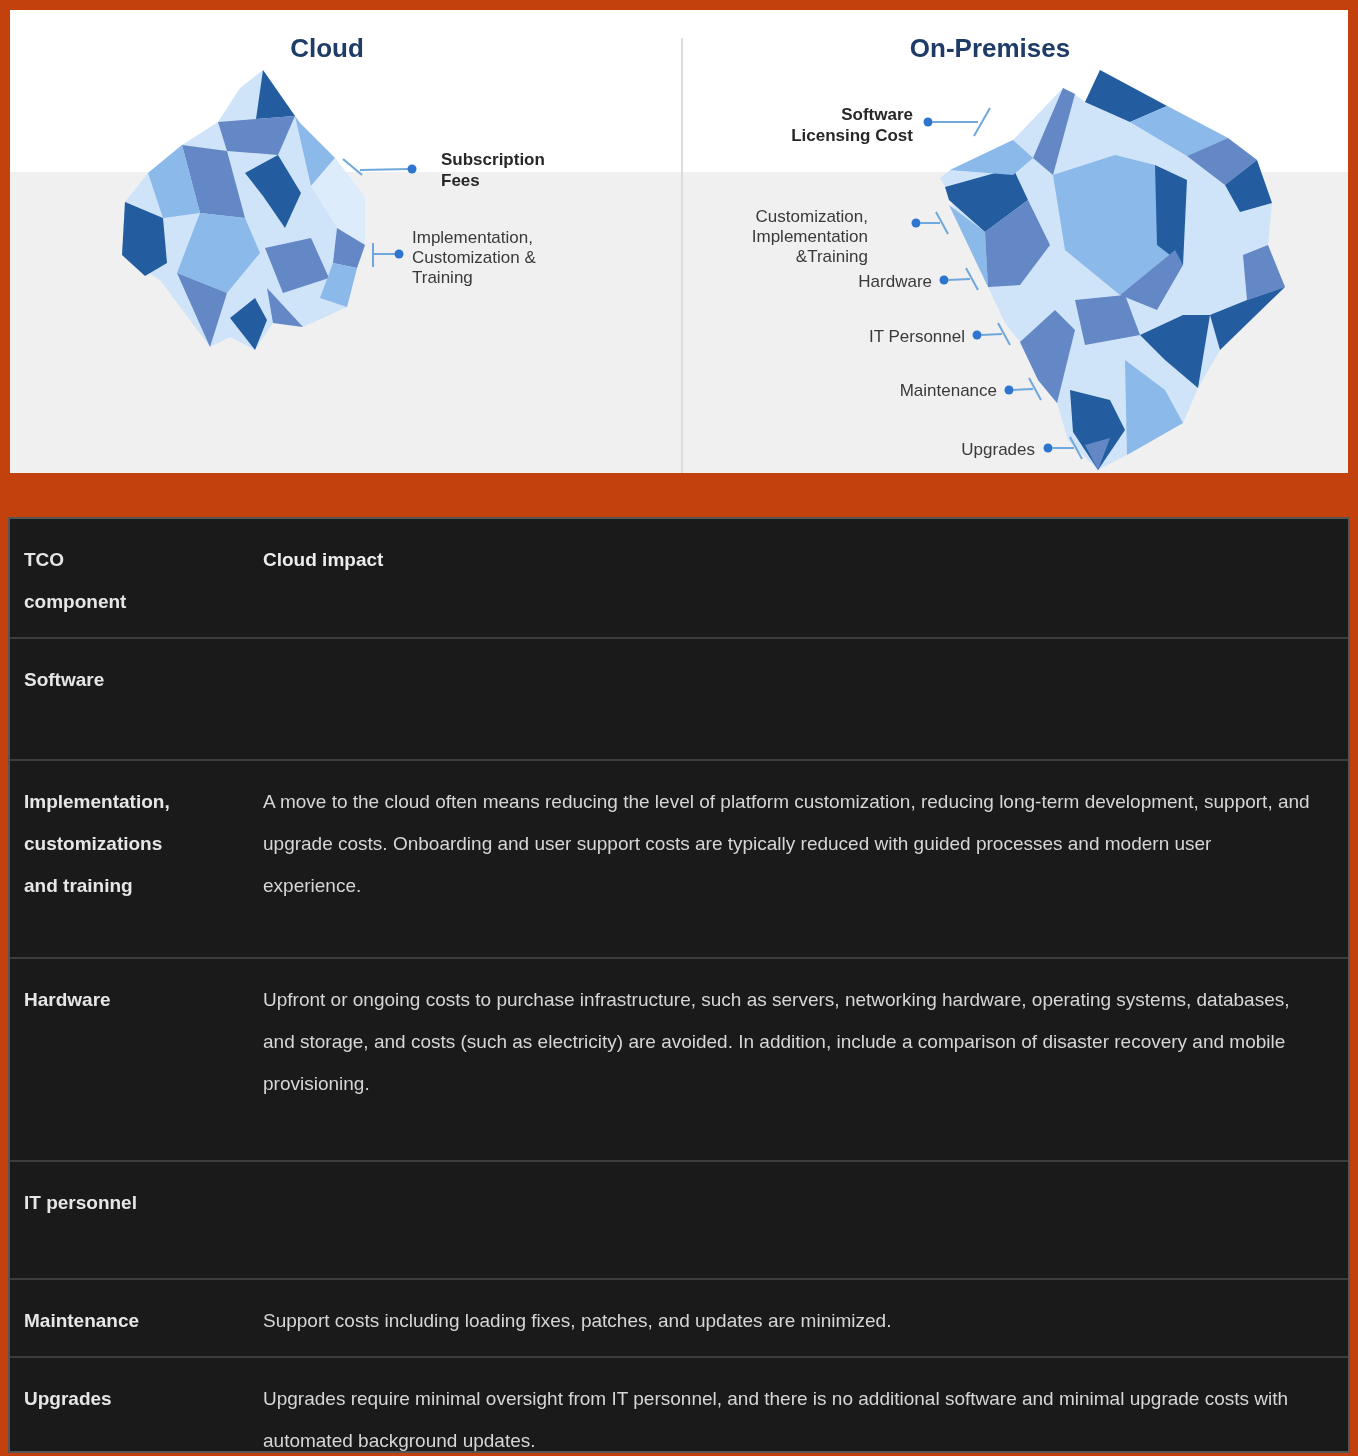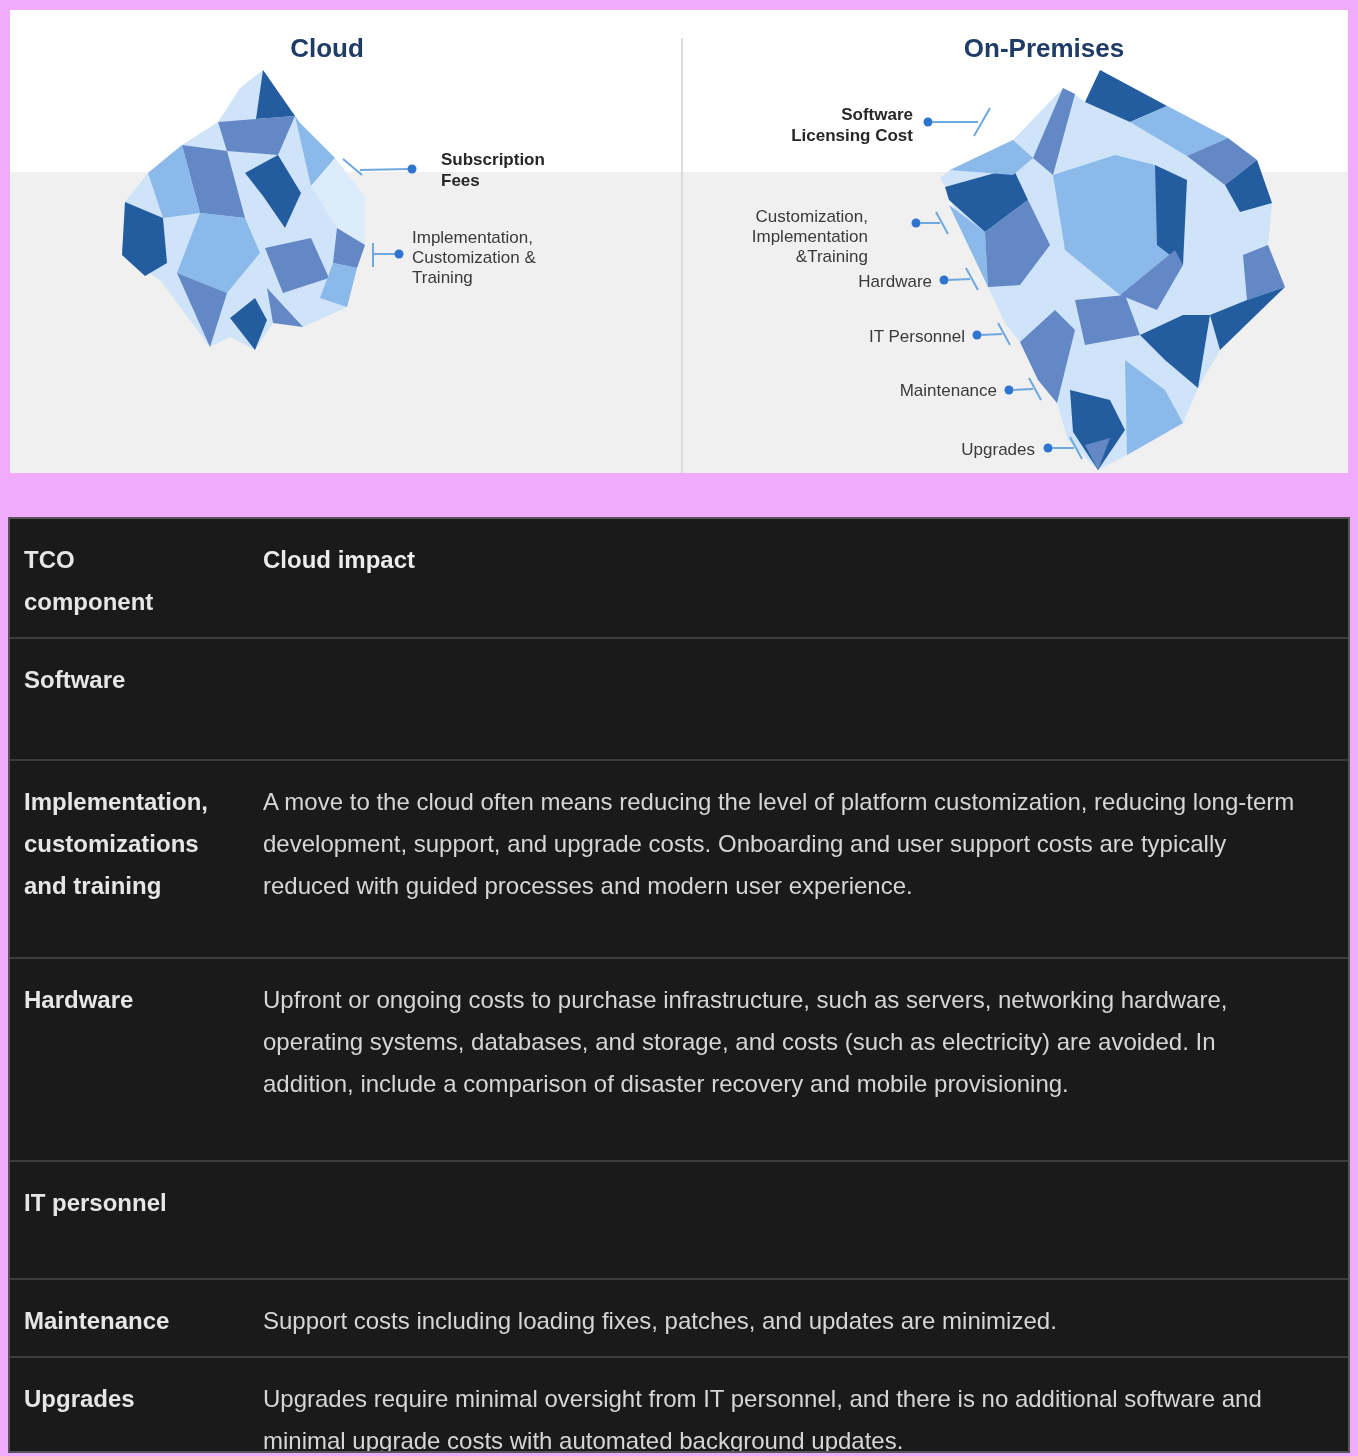--- a/index.html
+++ b/index.html
@@ -1,30 +1,30 @@
 <!DOCTYPE html>
 <html><head>
 <meta charset="utf-8">
 <style>
   html,body{margin:0;padding:0;background:#131313;}
-  .page{position:relative;width:1358px;height:1456px;background:#f0abfc;overflow:hidden;
+  .page{position:relative;width:1358px;height:1456px;background:#c2410c;overflow:hidden;
         font-family:"Liberation Sans",sans-serif;text-decoration:underline;}
 
   
   .diagram-panel{position:absolute;left:10px;top:10px;width:1338px;height:463px;
                  background:#ffffff;overflow:hidden;}
   .water{position:absolute;left:0;top:162px;width:1338px;height:301px;background:#f0f0f0;}
   .divider{position:absolute;left:671px;top:28px;width:2px;height:435px;background:#dcdcdc;}
   .berg{position:absolute;}
   .berg-cloud{left:105px;top:48px;width:250px;height:310px;}
   .berg-onprem{left:915px;top:50px;width:372px;height:412px;}
   .connectors{position:absolute;left:0;top:0;width:1338px;height:463px;pointer-events:none;}
   .dg-title{position:absolute;top:23px;transform:translateX(-50%);margin:0;
             font-size:26px;font-weight:bold;color:#1e3c66;white-space:nowrap;}
-  .t-cloud{left:317px;} .t-onprem{left:1034px;}
+  .t-cloud{left:317px;} .t-onprem{left:980px;}
   .dg-label{position:absolute;font-size:17px;line-height:20px;color:#3a3a3a;white-space:pre-line;}
   .dg-label.bold{font-weight:bold;color:#272727;line-height:21px;}
   .dg-label.ralign{width:200px;text-align:right;}
   .lbl-subscription{left:431px;top:139px;}
   .lbl-cloud-impl{left:402px;top:218px;}
   .lbl-software{left:703px;top:94px;}
   .lbl-custom{left:658px;top:197px;}
   .lbl-hardware{left:722px;top:262px;}
   .lbl-itpersonnel{left:755px;top:317px;}
   .lbl-maintenance{left:787px;top:371px;}
@@ -34,21 +34,21 @@
   .f-navy{fill:#235d9f;} .f-med{fill:#6487c5;} .f-sky{fill:#8ab9ea;}
   .f-pale{fill:#cfe4f8;} .f-lite{fill:#ddecfa;}
   .c-line{stroke:#6fa8dc;stroke-width:2;fill:none;}
   .c-dot{fill:#2e75d0;}
 
   
   .tco-table{position:absolute;left:8px;top:517px;width:1342px;height:936px;
              box-sizing:border-box;border:2px solid #555555;background:#1a1a1a;overflow:hidden;}
   .t-row{display:grid;grid-template-columns:253px 1fr;border-top:2px solid #3d3d3d;box-sizing:border-box;}
   .t-row:first-child{border-top:none;}
-  .t-cell{font-size:24px;line-height:42px;padding-top:20px;padding-bottom:14px;}
+  .t-cell{font-size:19px;line-height:42px;padding-top:20px;padding-bottom:14px;}
   .c1{padding-left:14px;padding-right:10px;font-weight:bold;color:#e6e6e6;white-space:pre-line;}
   .c2{padding-left:0;padding-right:37px;color:#d6d6d6;}
   .t-header .c2{font-weight:bold;color:#ececec;}
   .row-h{min-height:116px;} .row-0{min-height:122px;} .row-1{min-height:198px;}
   .row-2{min-height:203px;} .row-3{min-height:118px;} .row-4{min-height:77px;}
   .row-5{min-height:100px;}
   .t-row > div{box-sizing:border-box;}
 </style>
 </head>
 <body>

